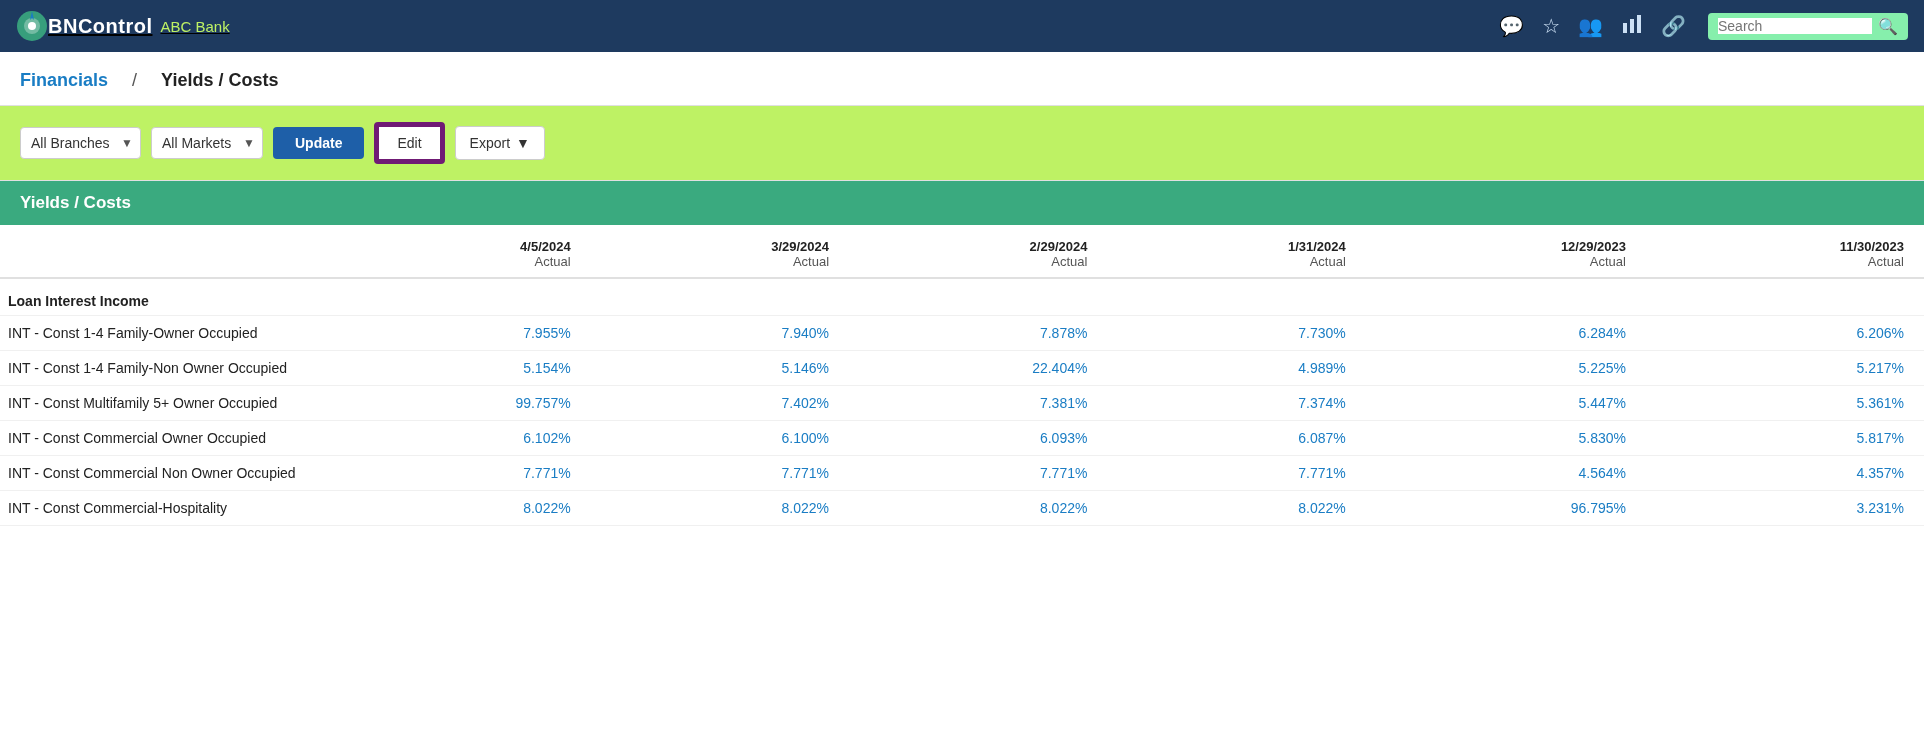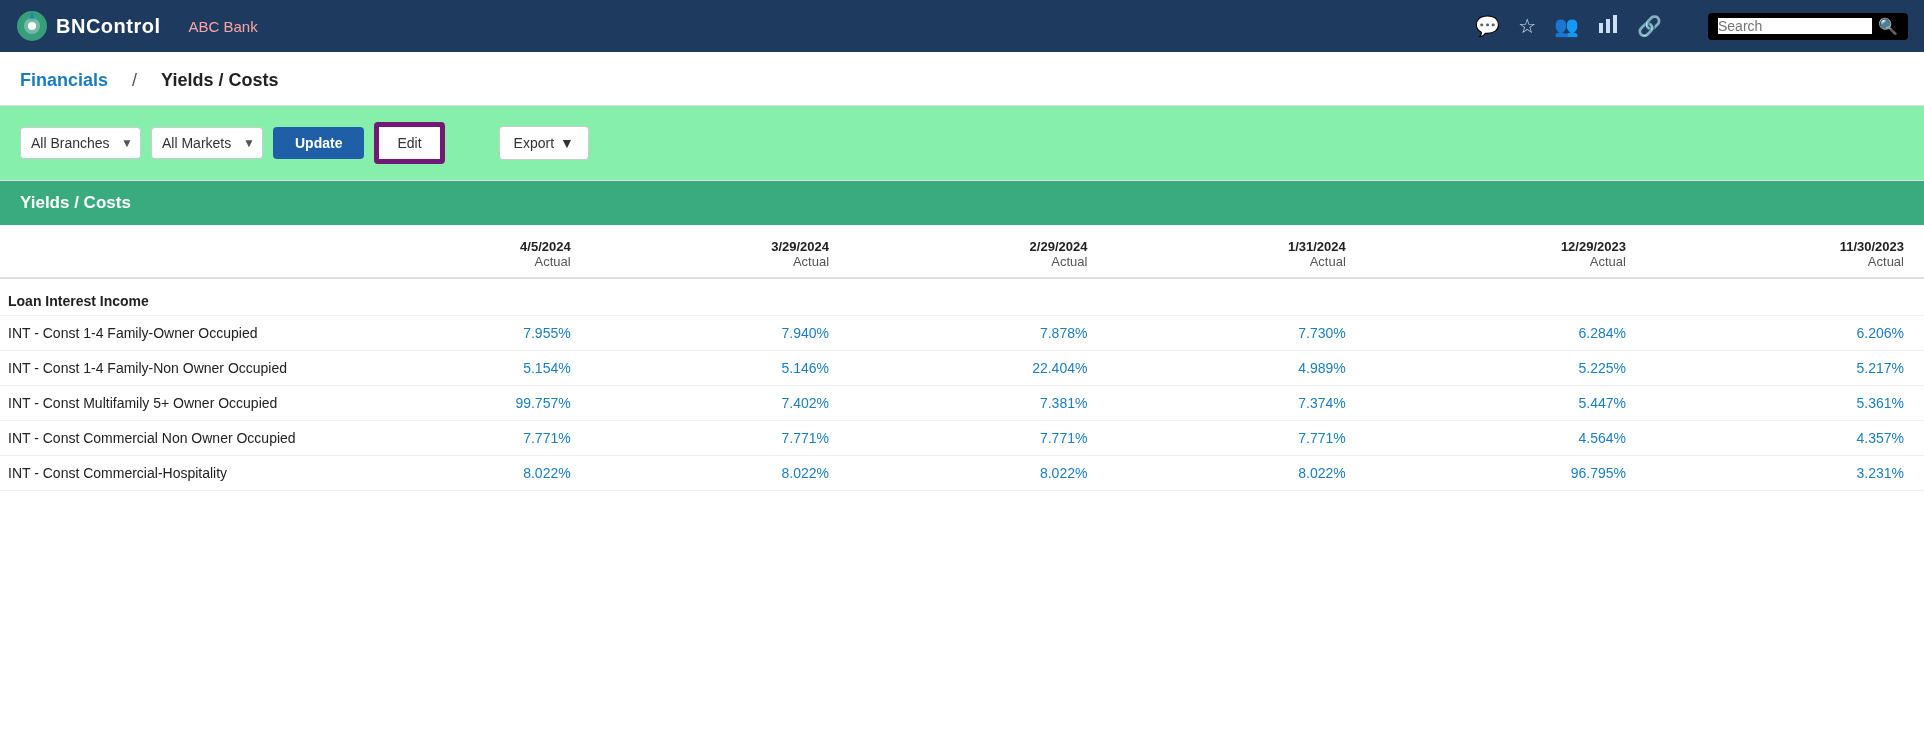--- a/index.html
+++ b/index.html
@@ -10,59 +10,59 @@
       background: #1e3a5f;
       display: flex;
       align-items: center;
       padding: 0 16px;
       height: 52px;
       gap: 12px;
     }
     .logo-area {
       display: flex;
       align-items: center;
-      gap: 8px;
+      gap: 0;
       margin-right: 12px;
+      text-decoration: underline;
     }
     .logo-icon {
       width: 32px;
       height: 32px;
     }
     .app-name {
       color: #fff;
       font-size: 20px;
       font-weight: 700;
       letter-spacing: 0.5px;
     }
     .bank-name {
-      color: #fca5a5;
+      color: #bef264;
       font-size: 15px;
-      margin-left: 20px;
+      margin-left: 8px;
     }
     .header-spacer { flex: 1; }
     .header-icons {
       display: flex;
       align-items: center;
       gap: 18px;
       margin-right: 10px;
     }
     .header-icon {
       color: #cce0f5;
       font-size: 20px;
       cursor: pointer;
     }
     .search-box {
       display: flex;
       align-items: center;
-      background: #000000;
+      background: #86efac;
       border-radius: 4px;
       padding: 4px 10px;
       gap: 6px;
       width: 200px;
-      margin-left: 24px;
     }
     .search-box input {
       border: none;
       outline: none;
       font-size: 14px;
       width: 100%;
       color: #333;
     }
     .search-box-icon { color: #666; font-size: 16px; }
 
@@ -87,21 +87,21 @@
       color: #555;
       font-weight: 400;
     }
     .breadcrumb-current {
       color: #222;
       font-weight: 700;
     }
 
     
     .toolbar {
-      background: #86efac;
+      background: #bef264;
       padding: 16px 20px;
       display: flex;
       align-items: center;
       gap: 10px;
       border-bottom: 1px solid #e0e0e0;
     }
     .select-wrapper {
       position: relative;
       display: inline-flex;
       align-items: center;
@@ -147,21 +147,20 @@
       background: #fff;
       color: #333;
       border: 1px solid #ccc;
       border-radius: 4px;
       padding: 8px 14px;
       font-size: 14px;
       cursor: pointer;
       display: flex;
       align-items: center;
       gap: 6px;
-      margin-left: 44px;
     }
 
     
     .main-content {
       background: #fff;
       margin: 0;
       padding: 0;
     }
 
     
@@ -352,20 +351,29 @@
           <tr>
             <td>INT - Const Multifamily 5+ Owner Occupied</td>
             <td>99.757%</td>
             <td>7.402%</td>
             <td>7.381%</td>
             <td>7.374%</td>
             <td>5.447%</td>
             <td>5.361%</td>
           </tr>
           <tr>
+            <td>INT - Const Commercial Owner Occupied</td>
+            <td>6.102%</td>
+            <td>6.100%</td>
+            <td>6.093%</td>
+            <td>6.087%</td>
+            <td>5.830%</td>
+            <td>5.817%</td>
+          </tr>
+          <tr>
             <td>INT - Const Commercial Non Owner Occupied</td>
             <td>7.771%</td>
             <td>7.771%</td>
             <td>7.771%</td>
             <td>7.771%</td>
             <td>4.564%</td>
             <td>4.357%</td>
           </tr>
           <tr>
             <td>INT - Const Commercial-Hospitality</td>

